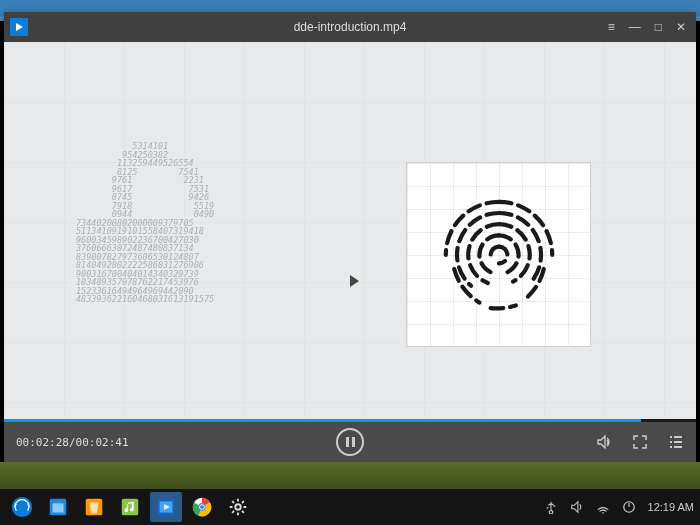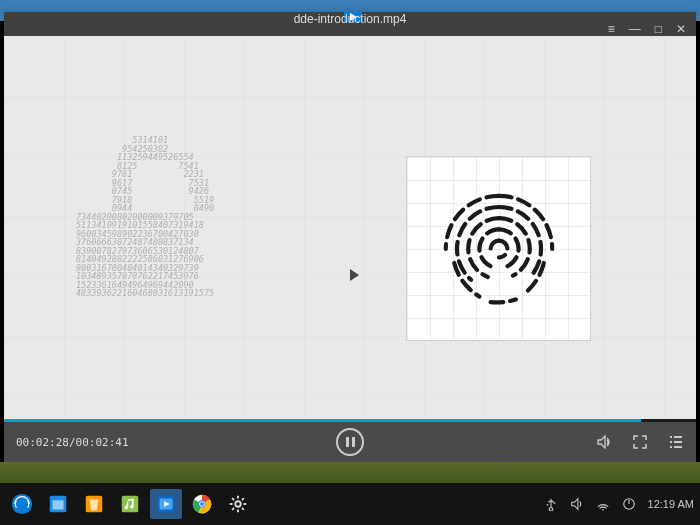--- a/index.html
+++ b/index.html
@@ -5,22 +5,22 @@
   * { margin: 0; padding: 0; box-sizing: border-box; }
   html, body { width: 700px; height: 525px; overflow: hidden; font-family: sans-serif; }
   body { background: linear-gradient(to bottom, #3a7fb8 0%, #3a7fb8 3%, #4a8bc2 3%, #4a8bc2 4%, #000 4%); }
 
   .window {
     position: absolute; top: 12px; left: 4px; width: 692px; height: 450px;
     background: #2a2a2a; display: flex; flex-direction: column;
     box-shadow: 0 2px 8px rgba(0,0,0,.4);
   }
   .titlebar {
-    height: 24px; background: #404040; display: flex; align-items: center;
-    color: #ddd; font-size: 12px; position: relative; flex-direction: column;
+    height: 30px; background: #404040; display: flex; align-items: center;
+    color: #ddd; font-size: 12px; position: relative;
   }
   .titlebar .app-icon {
     width: 18px; height: 18px; margin-left: 6px; background: #0a7dd8;
     display: flex; align-items: center; justify-content: center;
   }
   .titlebar .app-icon svg { width: 10px; height: 10px; }
   .titlebar .title { position: absolute; left: 50%; transform: translateX(-50%); }
   .titlebar .controls { margin-left: auto; display: flex; gap: 14px; padding-right: 10px; color: #ccc; }
   .titlebar .controls span { cursor: pointer; font-size: 12px; }
 
@@ -68,21 +68,21 @@
   .pausebtn .bars { display: flex; gap: 3px; }
   .pausebtn .bars div { width: 3px; height: 10px; background: #ccc; }
   .right-controls { margin-left: auto; display: flex; gap: 20px; align-items: center; }
   .right-controls svg, .right-controls .ic { width: 16px; height: 16px; cursor: pointer; }
 
   .desktop {
     position: absolute; top: 462px; left: 0; width: 700px; height: 30px;
     background: linear-gradient(to bottom, #5a6b2a, #3a4a1a);
   }
   .taskbar {
-    position: absolute; bottom: 0; left: 0; width: 700px; height: 42px;
+    position: absolute; bottom: 0; left: 0; width: 700px; height: 36px;
     background: #141414; display: flex; align-items: center; padding: 0 6px; gap: 12px;
   }
   .tb-left { display: flex; gap: 4px; align-items: center; }
   .tb-item {
     width: 32px; height: 30px; display: flex; align-items: center; justify-content: center;
     cursor: pointer; border-radius: 2px;
   }
   .tb-item.active { background: #2a5a8a; }
   .tb-item svg { width: 22px; height: 22px; }
   .tb-right { margin-left: auto; display: flex; align-items: center; gap: 12px; color: #ccc; font-size: 11px; }

